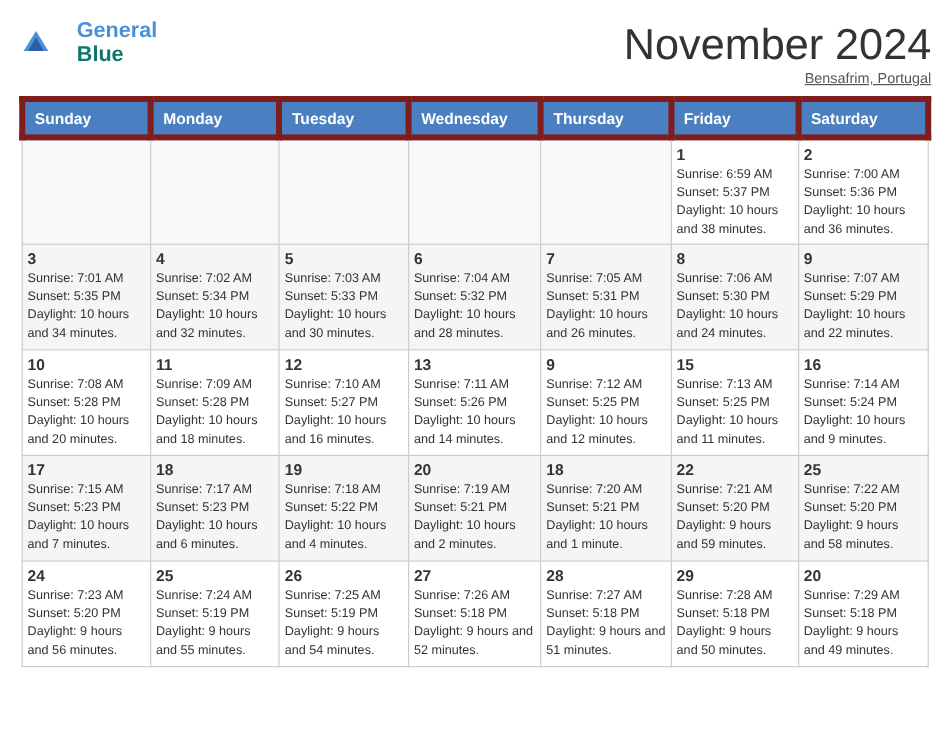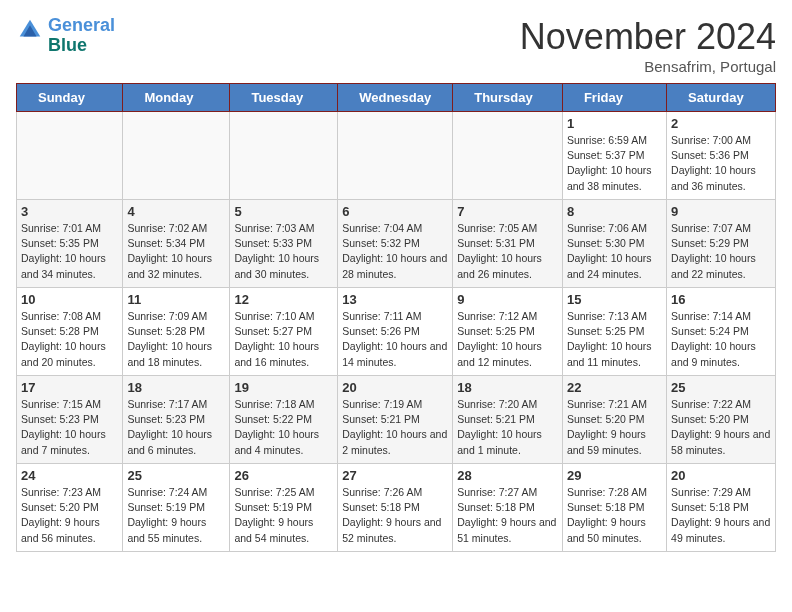--- a/index.html
+++ b/index.html
@@ -11,21 +11,22 @@
       padding: 16px;
     }
     .header {
       display: flex;
       justify-content: space-between;
       align-items: flex-start;
       margin-bottom: 8px;
     }
     .logo {
       display: flex;
-      gap: 4px;
+      align-items: center;
+      gap: 20px;
     }
     .logo-text {
       font-size: 18px;
       font-weight: bold;
       color: #333;
       line-height: 1.1;
     }
     .logo-text span {
       color: #4a90d9;
     }
@@ -35,36 +36,37 @@
     }
     .title-block {
       text-align: right;
     }
     .month-title {
       font-size: 36px;
       font-weight: normal;
       color: #333;
     }
     .location {
-      font-size: 15px;
+      font-size: 12px;
       color: #555;
+      text-decoration: underline;
     }
     table {
       width: 100%;
       border-collapse: collapse;
       font-size: 11px;
     }
     thead tr th {
       background-color: #4a7fc1;
       color: #fff;
-      padding: 6px 21px;
+      padding: 6px 8px;
       text-align: left;
       font-size: 13px;
       font-weight: bold;
-      border: 1px solid #7f1d1d;
+      border: 5px solid #7f1d1d;
     }
     tbody tr td {
       border: 1px solid #ccc;
       vertical-align: top;
       padding: 4px;
       height: 88px;
       width: 113px;
       background: #fff;
     }
     tbody tr:nth-child(even) td {

